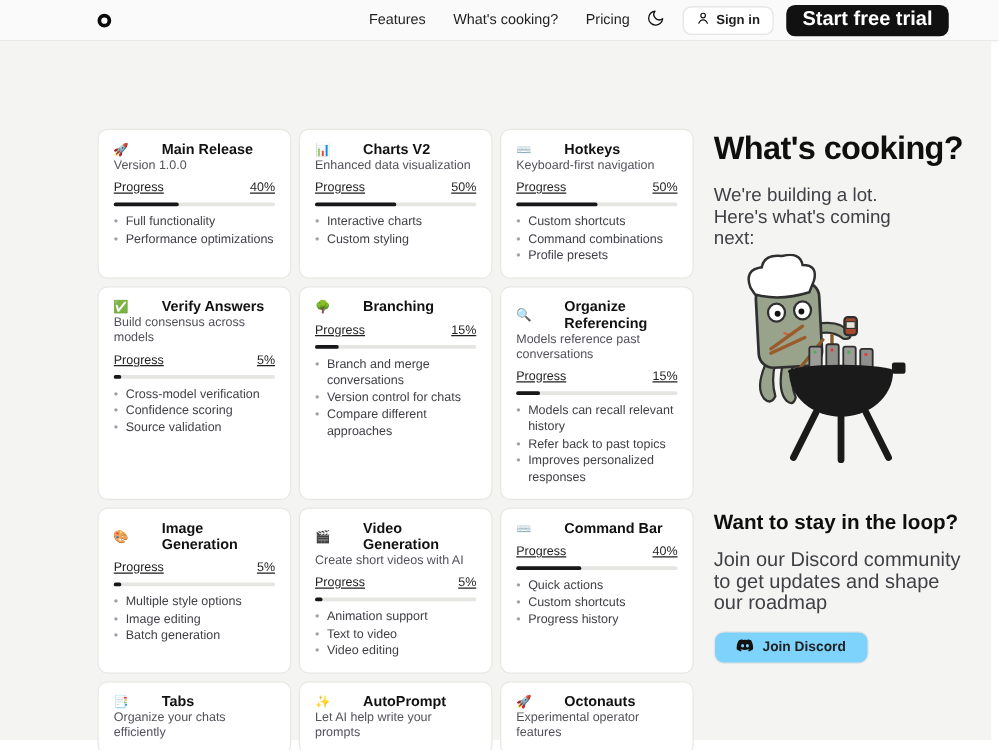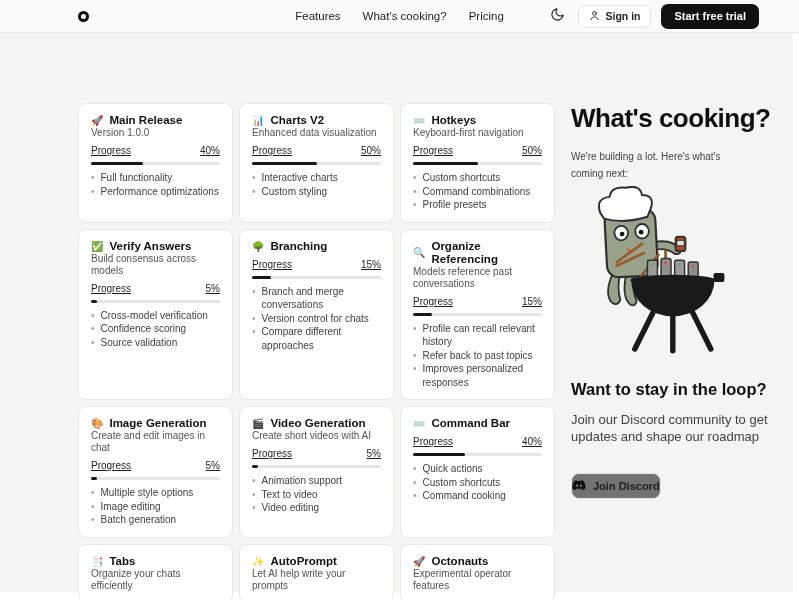--- a/index.html
+++ b/index.html
@@ -15,51 +15,51 @@
          gap:22px; pointer-events:none; }
   .nav a { pointer-events:auto; font-size:11.5px; color:#1f1f1f; text-decoration:none;
            font-weight:500; cursor:pointer; }
   .header-right { margin-left:auto; display:flex; align-items:center; gap:10px; z-index:2; }
   .icon-btn { width:22px; height:22px; display:flex; align-items:center; justify-content:center;
               background:transparent; border:none; cursor:pointer; }
   .signin-btn { display:flex; align-items:center; gap:5px; background:#ffffff;
                 border:1px solid #e4e4e4; border-radius:7px; height:23px; padding:0 10px;
                 font-size:10.5px; font-weight:600; color:#1f1f1f; cursor:pointer; }
   .cta-btn { background:#111111; color:#ffffff; border:none; border-radius:7px; height:25px;
-             padding:0 13px; font-size:11px; font-weight:700; cursor:pointer; }
+             padding:0 13px; font-size:16px; font-weight:700; cursor:pointer; }
 
   
   .main { height:559px; margin:0 6px 8px 0; background:#f4f4f2;
           display:flex; padding:70px 0 0 78px; }
   .cards-grid { display:grid; grid-template-columns:repeat(3, 155px); gap:6px;
                 align-content:start; }
   .card { background:#ffffff; border:1px solid #e7e7e4; border-radius:8px;
           padding:10px 12px 10px 12px; }
   .card-head { display:flex; align-items:center; gap:6px; }
   .card-icon { font-size:10px; line-height:13px; }
-  .card-title { font-size:11.5px; font-weight:700; color:#111111; line-height:13px; }
+  .card-title { font-size:11.5px; font-weight:700; color:#111111; line-height:13px;margin-left:20px; }
   .card-sub { margin-top:0; font-size:10px; color:#52525b; line-height:12px; }
   .progress-row { margin-top:6px; display:flex; justify-content:space-between;
                   font-size:10px; color:#1f1f1f; font-weight:500; line-height:12px;text-decoration:underline; }
   .p-track { margin-top:5px; height:3px; background:#e5e5e2; border-radius:2px; }
   .p-fill { height:3px; background:#18181b; border-radius:2px; width:0; }
   .bullets { list-style:none; margin-top:6px; }
   .bullets li { display:flex; gap:6px; font-size:10px; color:#3f3f46; line-height:13.5px; }
   .bullets .dot { color:#a1a1aa; }
 
   
   .sidebar { padding-left:16px; width:240px; }
   .side-title { font-size:26px; font-weight:800; color:#0f0f0f; letter-spacing:-0.5px; }
-  .side-sub { margin-top:14px; font-size:10px; color:#3f3f46; line-height:17px; width:165px; }
+  .side-sub { margin-top:14px; font-size:15px; color:#3f3f46; line-height:17px; width:165px; }
   .illustration { margin-top:4px; }
-  .loop-title { margin-top:18px; font-size:16.5px; font-weight:800; color:#0f0f0f; }
-  .loop-text { margin-top:12px; font-size:13px; color:#3f3f46; line-height:17px; width:205px; }
-  .discord-btn { margin-top:28px; display:inline-flex; align-items:center; gap:7px;
-                 background:#737373; border:1px solid #e4e4e2; border-radius:8px;
-                 height:26px; padding:0 0; font-size:11px; font-weight:600;
+  .loop-title { margin-top:29px; font-size:16.5px; font-weight:800; color:#0f0f0f; }
+  .loop-text { margin-top:12px; font-size:16px; color:#3f3f46; line-height:17px; width:205px; }
+  .discord-btn { margin-top:14px; display:inline-flex; align-items:center; gap:7px;
+                 background:#7dd3fc; border:1px solid #e4e4e2; border-radius:8px;
+                 height:26px; padding:0 17px; font-size:11px; font-weight:600;
                  color:#1f1f1f; cursor:pointer; }
 </style>
 </head>
 <body>
 
 <div class="header">
   <div class="logo"></div>
   <nav class="nav" id="nav">
   <a>Features</a>
 
@@ -236,39 +236,38 @@
     <div class="progress-row">
       <span>Progress</span>
       <span>15%</span>
     </div>
     <div class="p-track">
       <div class="p-fill" style="width: 15%;"></div>
     </div>
     <ul class="bullets">
           <li>
             <span class="dot">•</span>
-            <span>Profile can recall relevant history</span>
+            <span>Models can recall relevant history</span>
           </li>
           <li>
             <span class="dot">•</span>
             <span>Refer back to past topics</span>
           </li>
           <li>
             <span class="dot">•</span>
             <span>Improves personalized responses</span>
           </li>
         </ul>
   </div>
 
   <div class="card">
     <div class="card-head">
       <span class="card-icon">🎨</span>
       <span class="card-title">Image Generation</span>
     </div>
-    <div class="card-sub">Create and edit images in chat</div>
     <div class="progress-row">
       <span>Progress</span>
       <span>5%</span>
     </div>
     <div class="p-track">
       <div class="p-fill" style="width: 5%;"></div>
     </div>
     <ul class="bullets">
           <li>
             <span class="dot">•</span>
@@ -330,21 +329,21 @@
           <li>
             <span class="dot">•</span>
             <span>Quick actions</span>
           </li>
           <li>
             <span class="dot">•</span>
             <span>Custom shortcuts</span>
           </li>
           <li>
             <span class="dot">•</span>
-            <span>Command cooking</span>
+            <span>Progress history</span>
           </li>
         </ul>
   </div>
 
   <div class="card">
     <div class="card-head">
       <span class="card-icon">📑</span>
       <span class="card-title">Tabs</span>
     </div>
     <div class="card-sub">Organize your chats efficiently</div>

